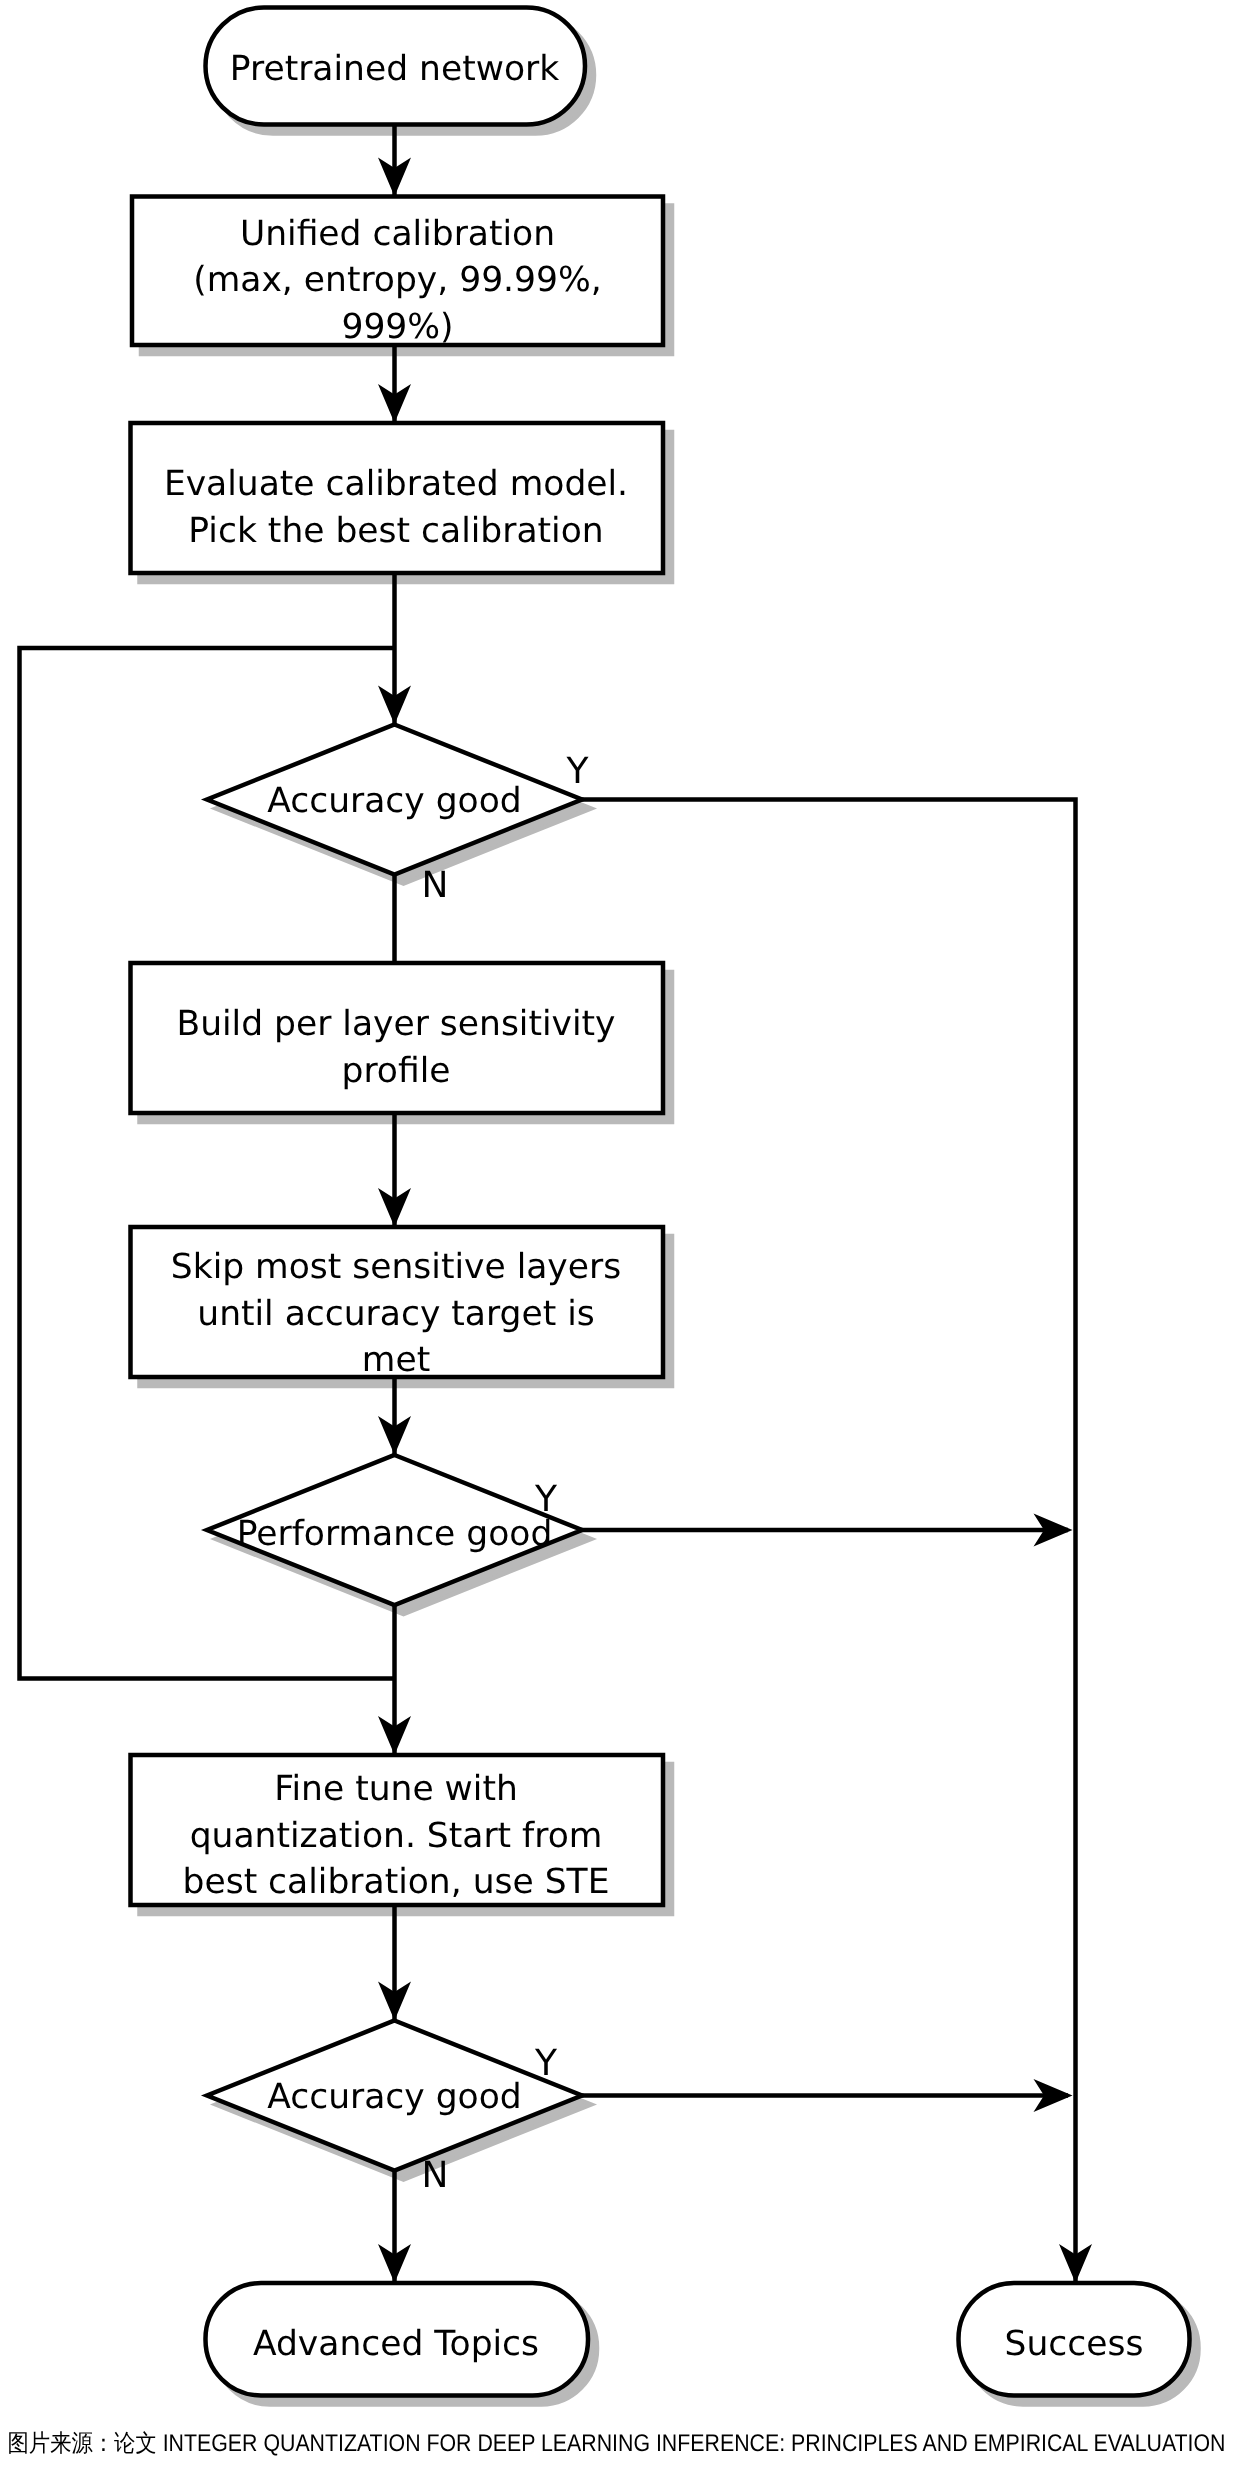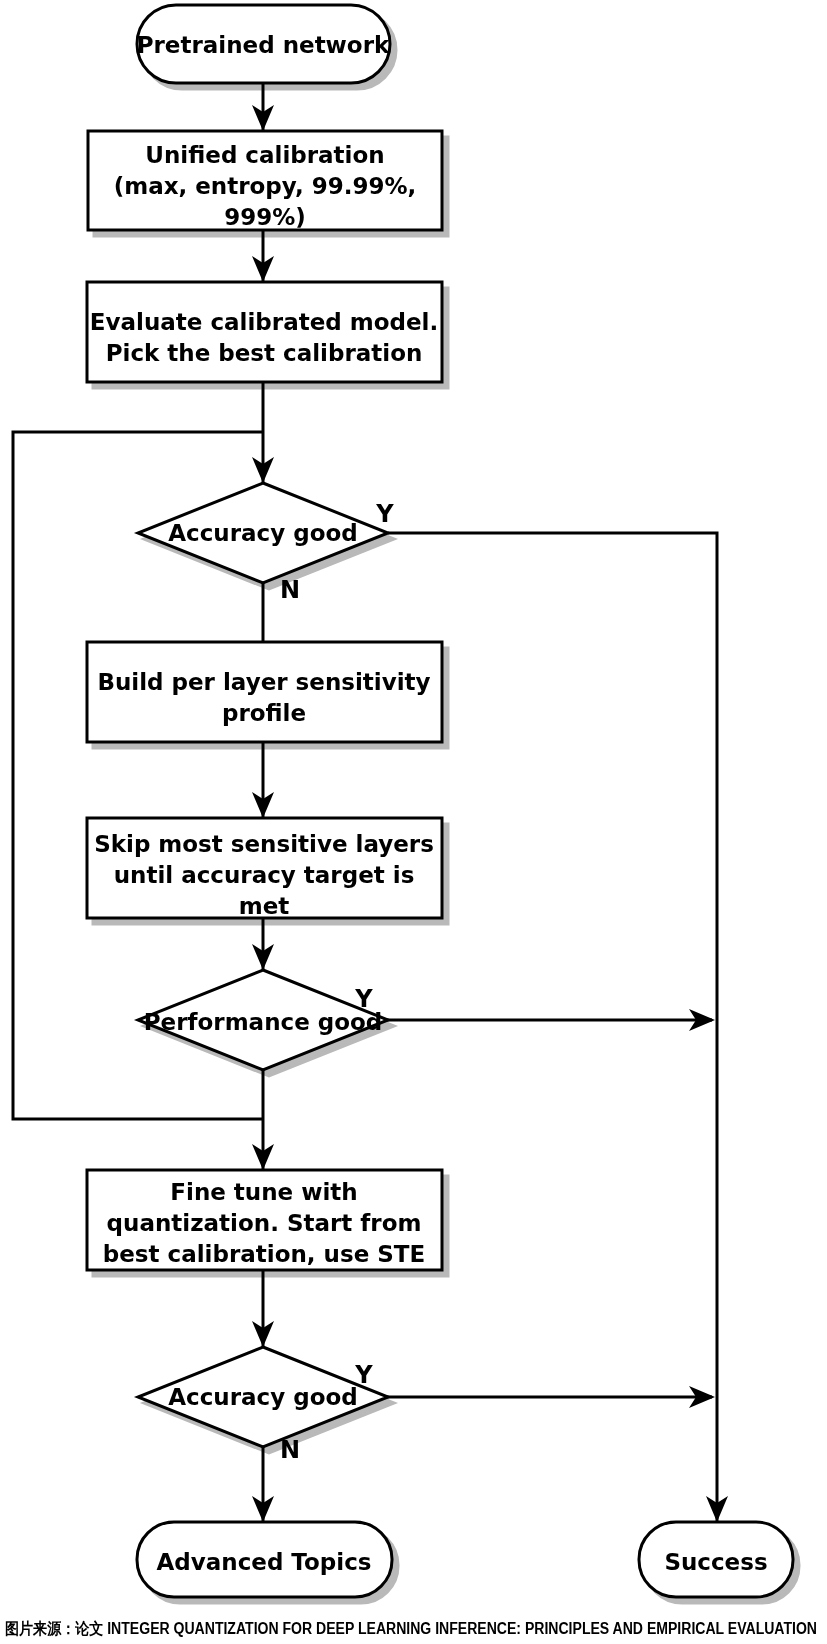--- a/index.html
+++ b/index.html
@@ -6,21 +6,20 @@
     margin: 0;
     padding: 0;
     background: #ffffff;
   }
   .stage {
     position: relative;
     width: 827px;
     height: 1644px;
     background: #ffffff;
     overflow: hidden;
-    font-weight: bold;
   }
   svg { display: block; }
   .shape {
     fill: #ffffff;
     stroke: #000000;
     stroke-width: 3px;
   }
   .shadow {
     fill: #b9b9b9;
     stroke: #b9b9b9;

